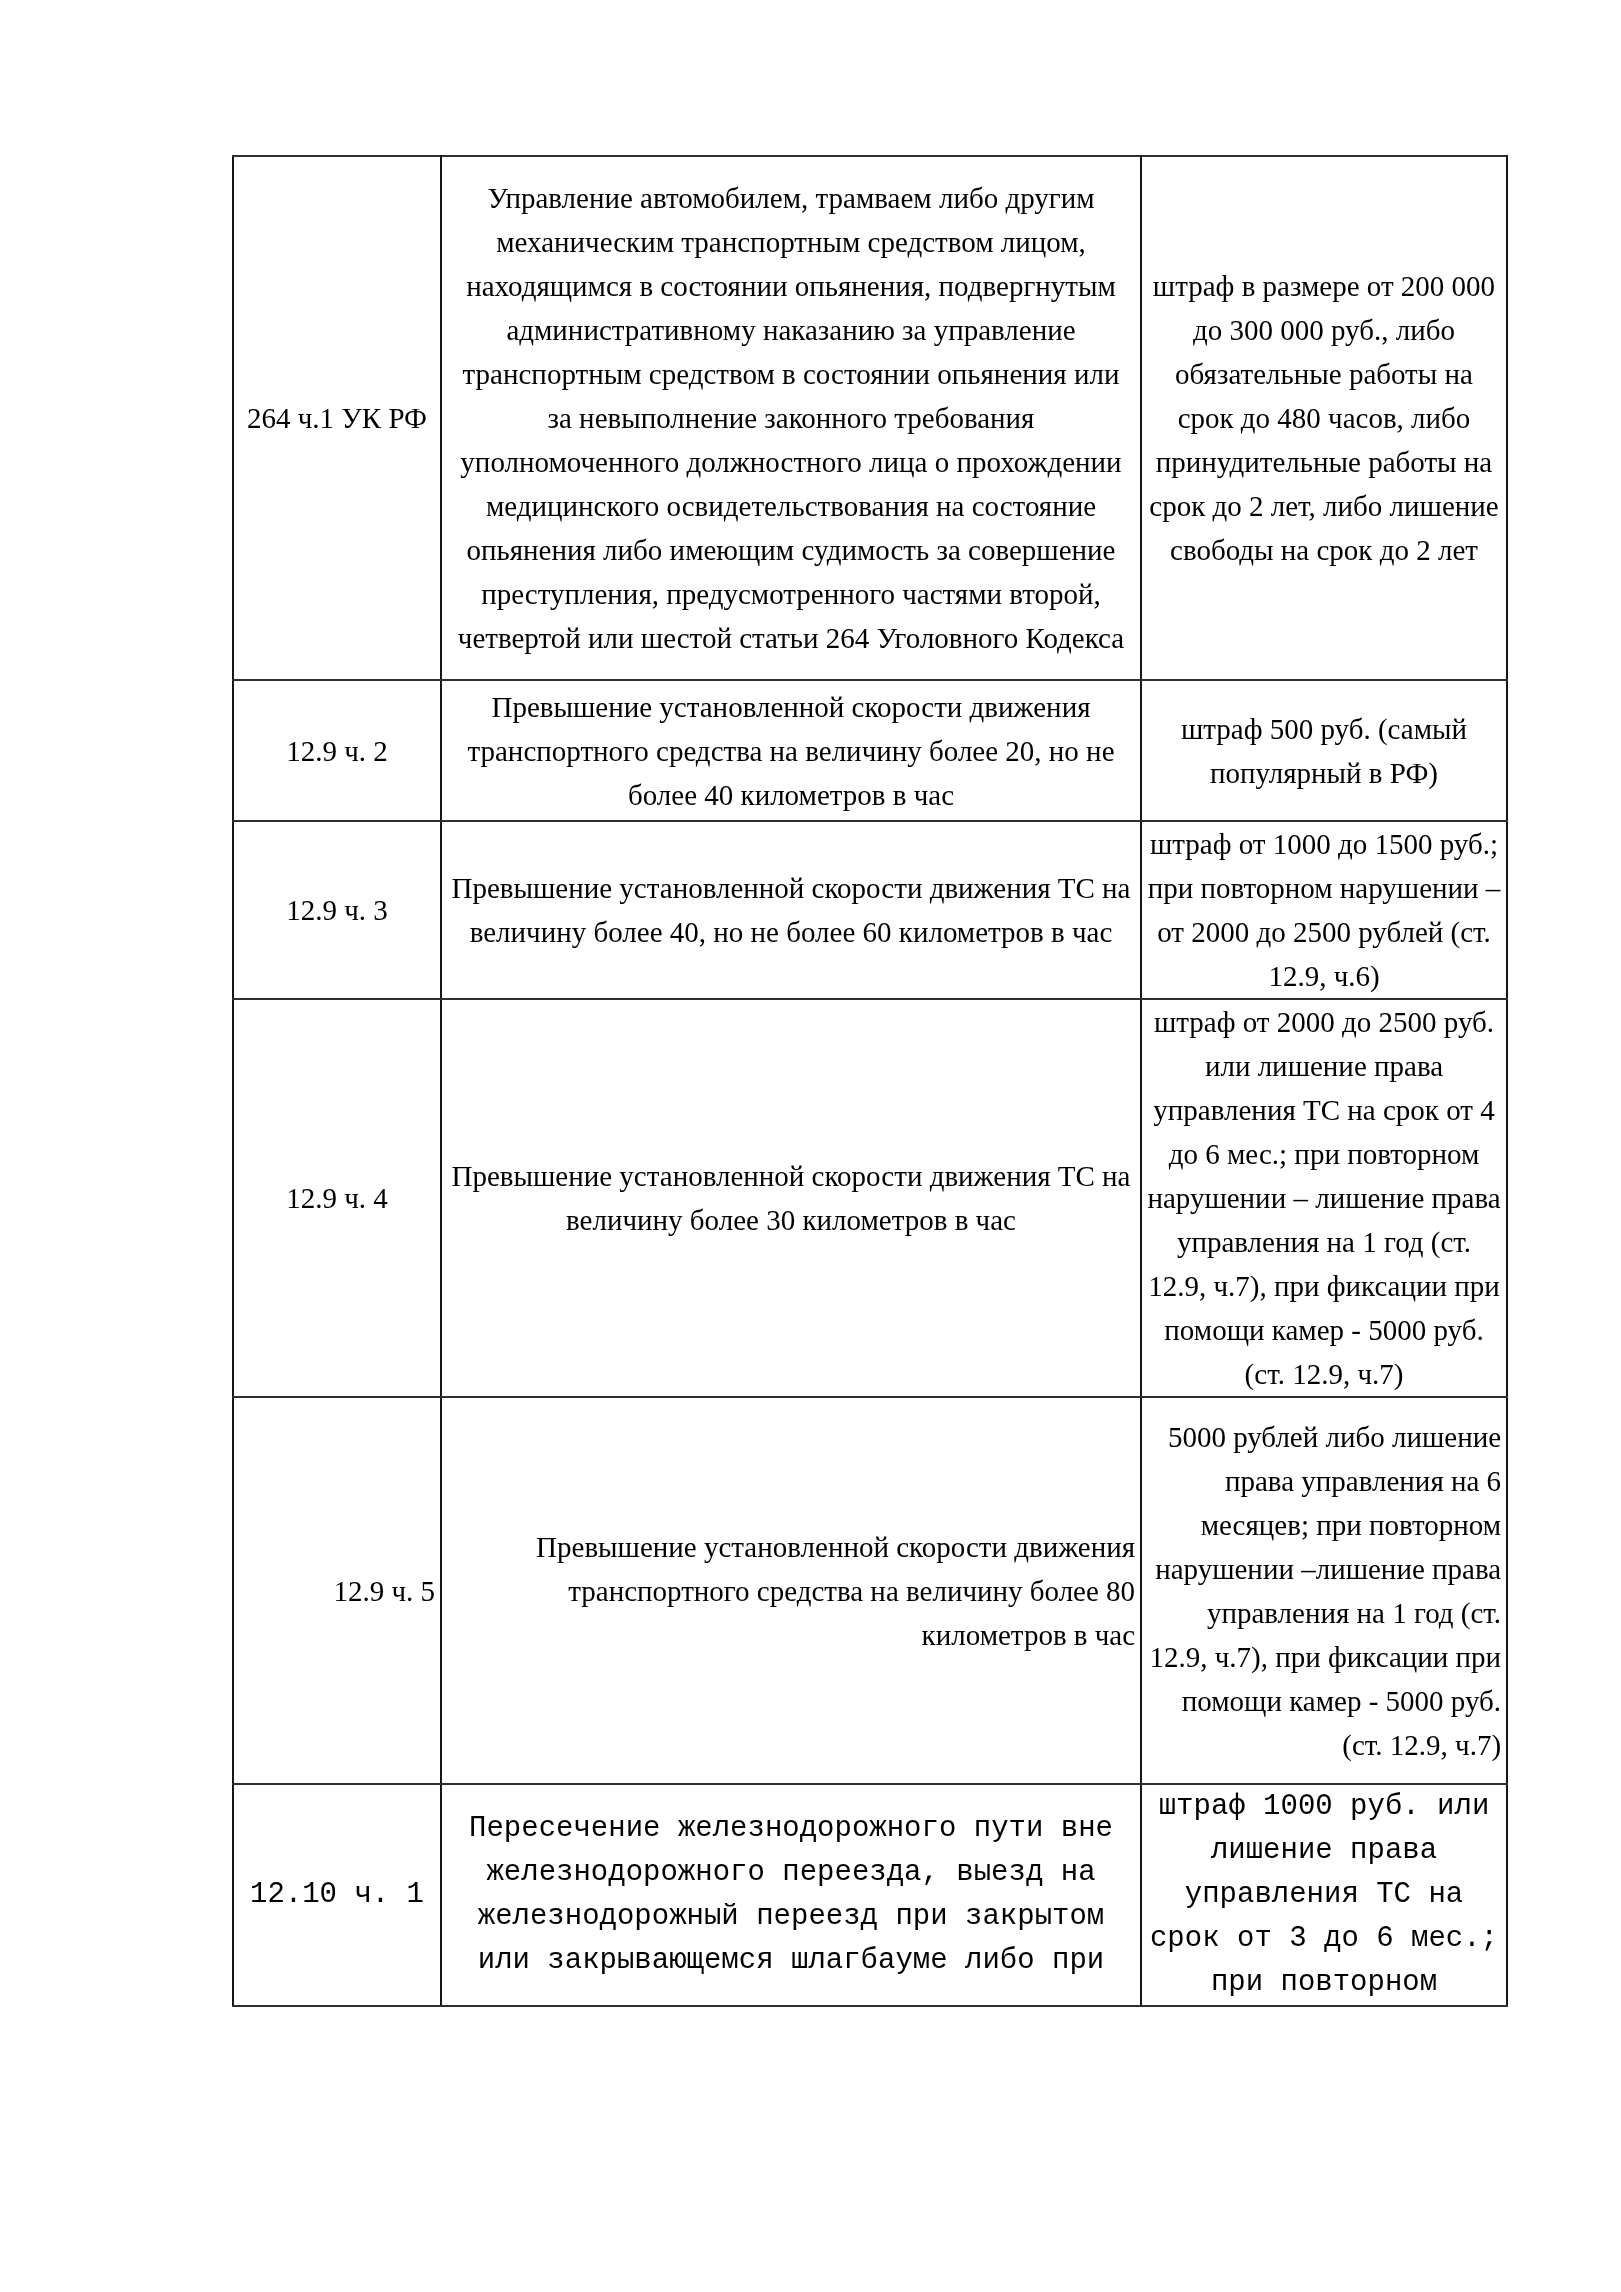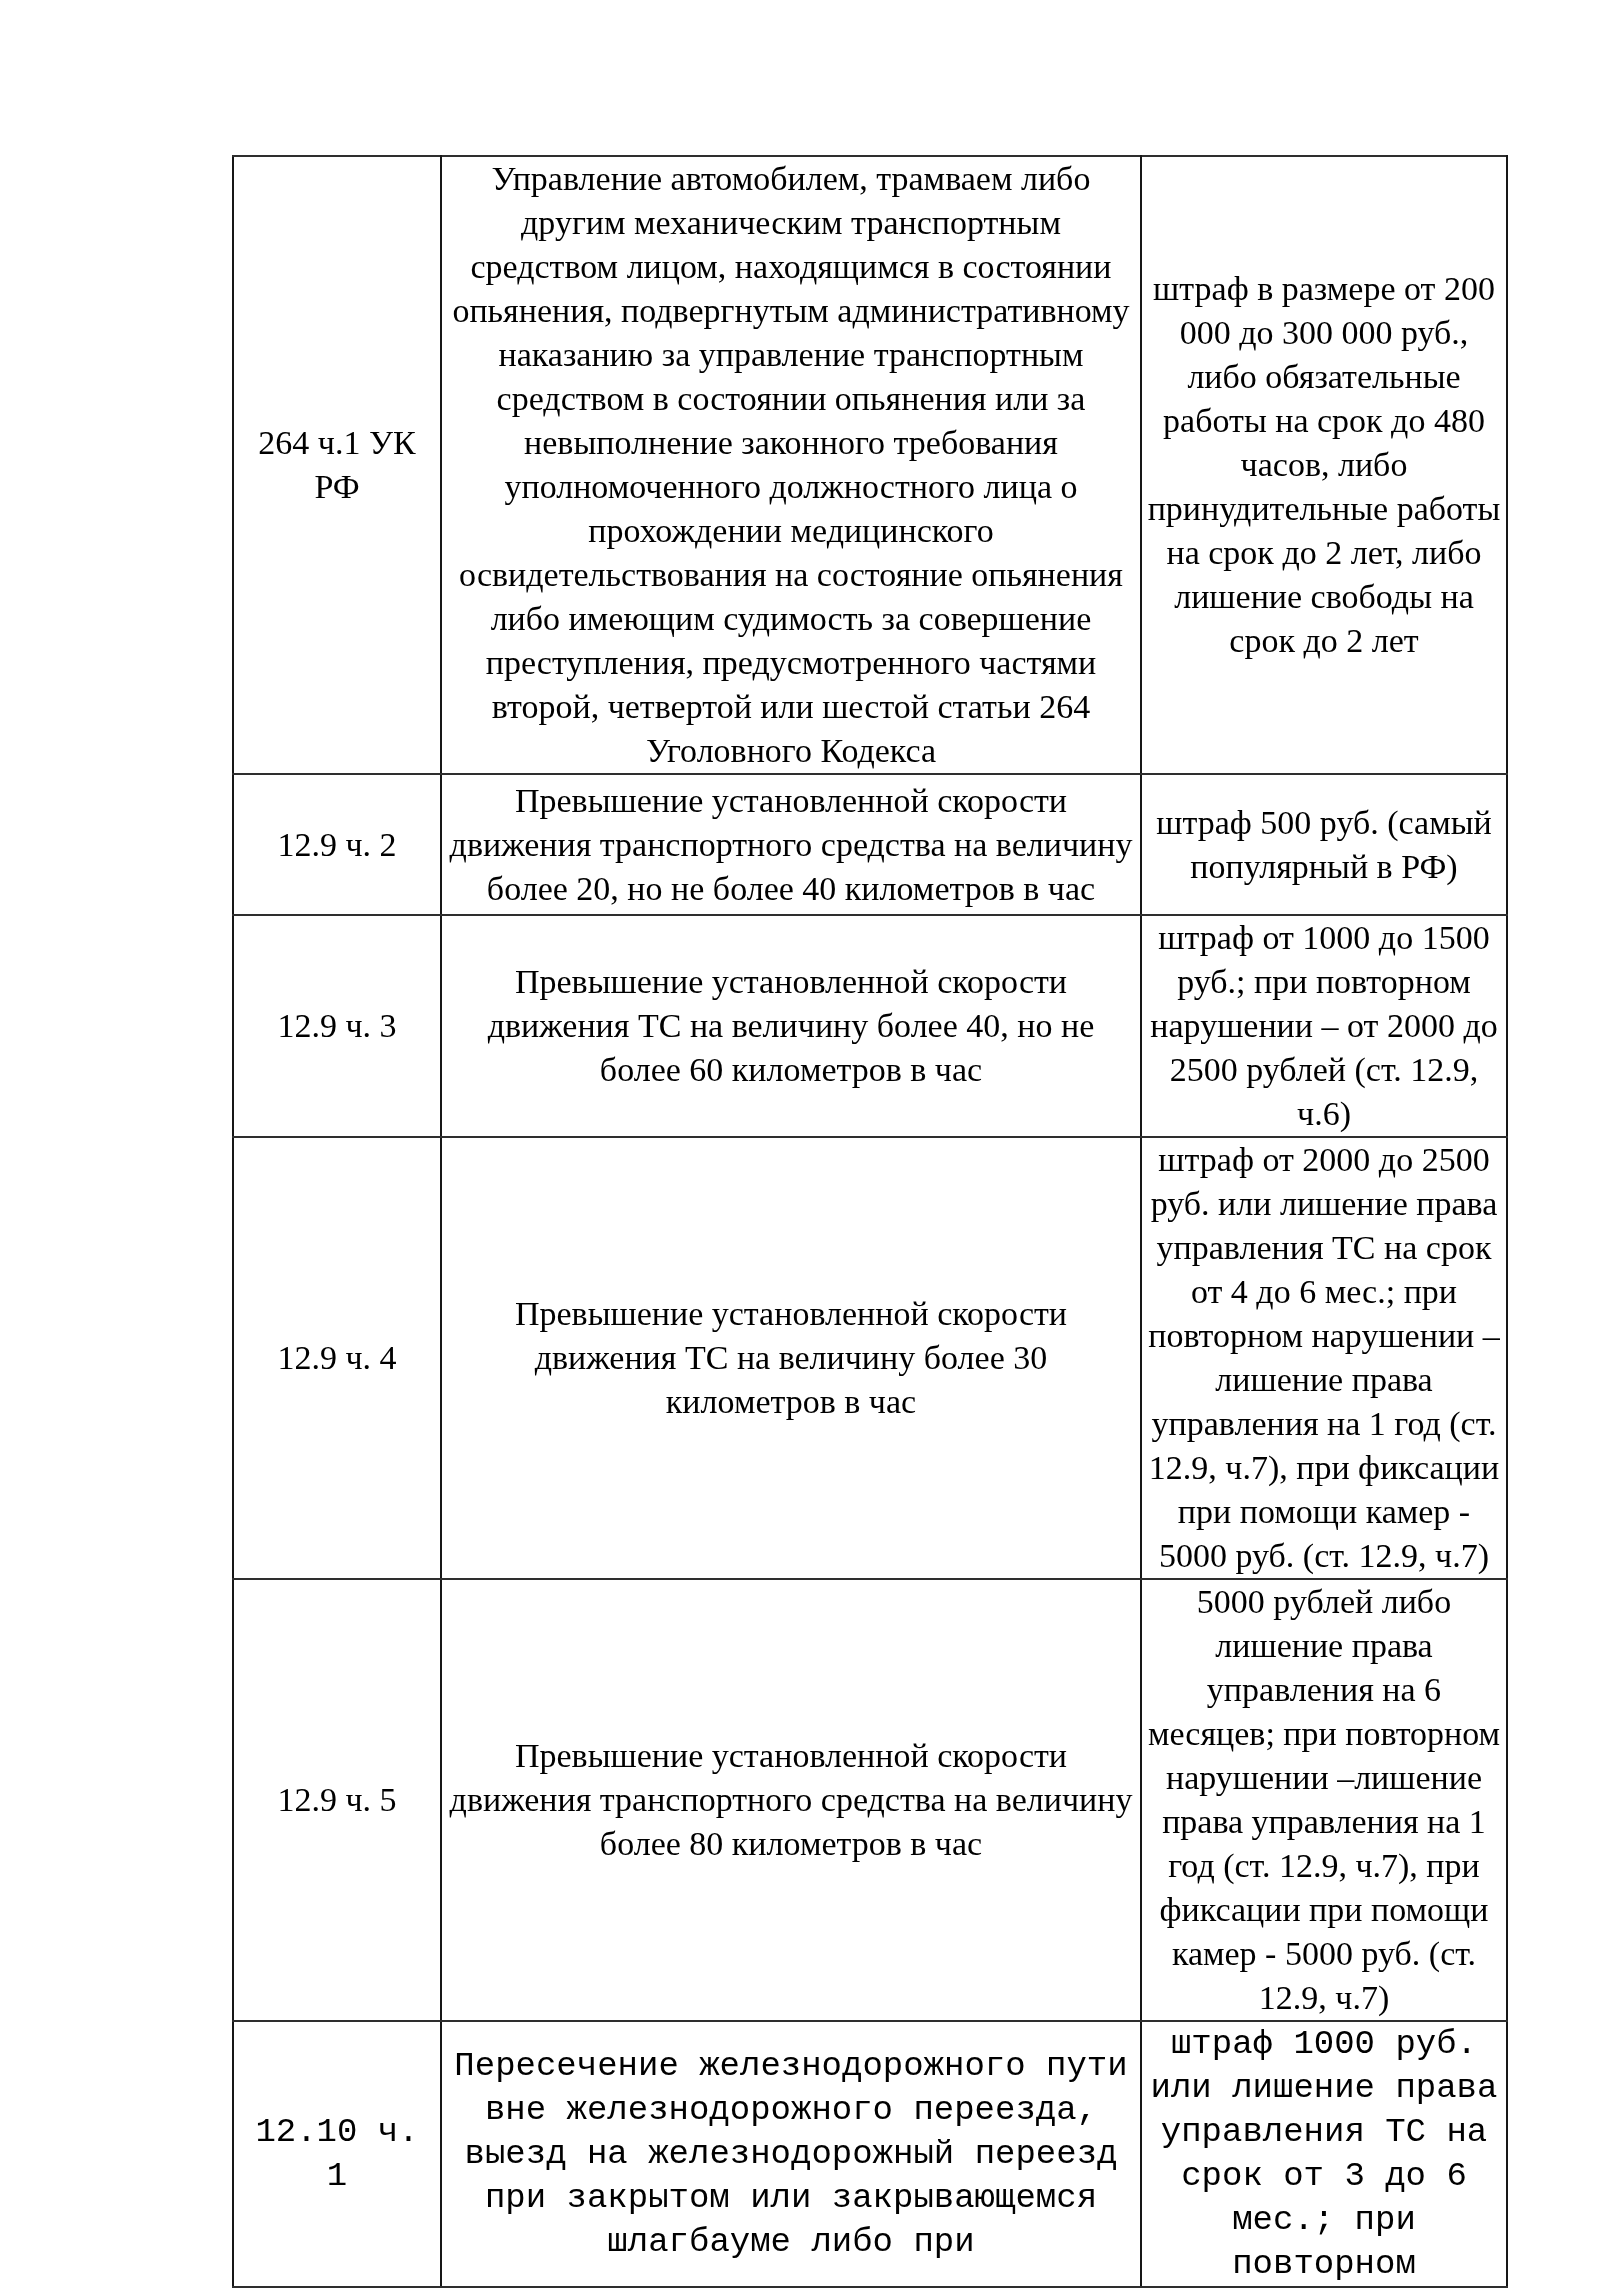--- a/index.html
+++ b/index.html
@@ -27,33 +27,33 @@
   col.c-article   { width: 208px; }
   col.c-violation { width: 700px; }
   col.c-penalty   { width: 366px; }
   .fines-table td {
     border-left: 2px solid #161616;
     border-right: 2px solid #161616;
     border-top: 2.9px solid #2e2e2e;
     border-bottom: 2.9px solid #2e2e2e;
     text-align: center;
     vertical-align: middle;
-    font-size: 34px;
+    font-size: 29px;
     line-height: 44px;
     padding: 0 4.9px;
     box-sizing: border-box;
     color: #000000;
   }
   
   tr.r0 td { height: 524px; }
   tr.r1 td { height: 130px; }
   tr.r2 td { height: 141px; }
   tr.r3 td { height: 172px; }
   tr.r4 td { height: 328px; }
-  tr.r5 td { height: 387px; }
+  tr.r5 td { height: 387px; text-align: right; }
   tr.r6 td { height: 176px; font-family: Liberation Mono, monospace; }
 </style>
 </head>
 <body>
 
 <div class="page">
   <table class="fines-table">
     <colgroup>
       <col class="c-article">
       <col class="c-violation">

